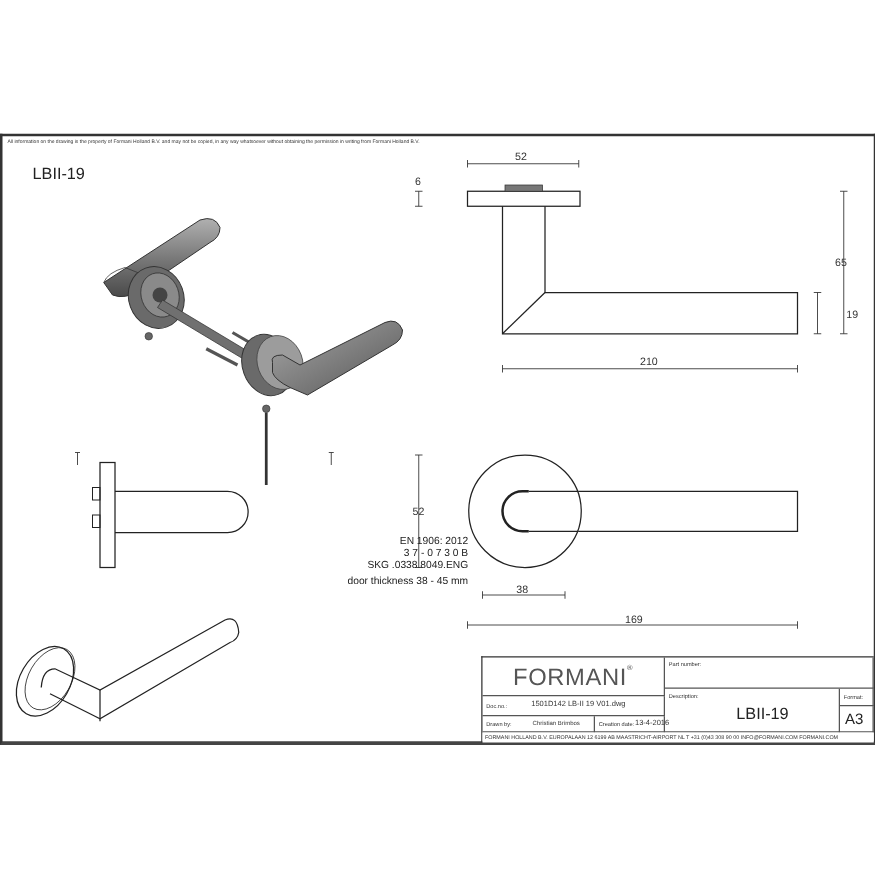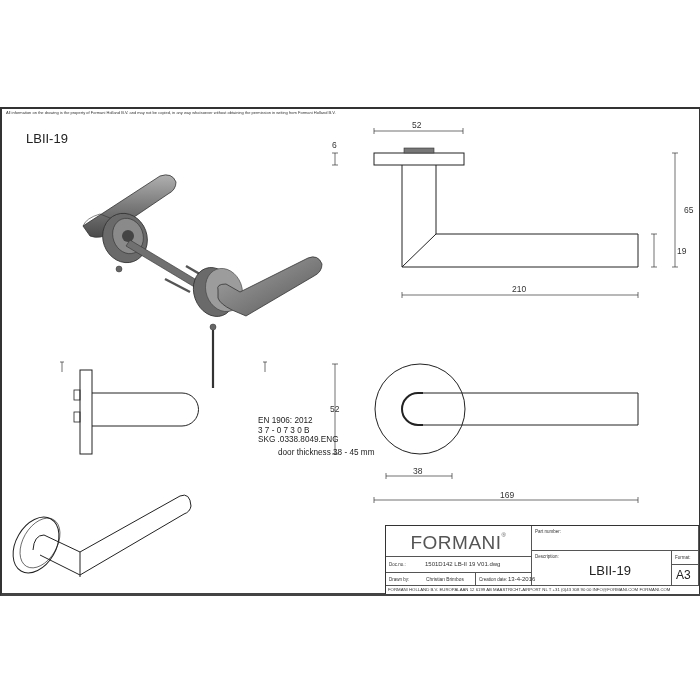--- a/index.html
+++ b/index.html
@@ -1,23 +1,23 @@
 <!DOCTYPE html>
 <html><head>
 <meta charset="utf-8">
 <style>
   html,body{margin:0;padding:0;background:#fff;}
   body{width:700px;height:700px;position:relative;overflow:hidden;font-family:"Liberation Sans",sans-serif;color:#222;}
   .sheet{position:absolute;left:0;top:107px;width:697px;height:484px;border:2px solid #333;border-bottom:3px solid #444;box-sizing:content-box;}
-  .abs{position:absolute;}
+  .abs{position:absolute;text-align:right;}
   .notice{left:4px;top:1px;font-size:4px;color:#333;white-space:nowrap;}
   .title{left:24px;top:22px;font-size:13px;color:#222;}
   .desc{left:24px;top:47px;font-size:8.2px;line-height:10.5px;color:#222;}
   .desc div{white-space:nowrap;}
-  .specs{left:258px;top:416px;font-size:8.2px;line-height:9.6px;color:#222;}
+  .specs{left:258px;top:428px;font-size:8.2px;line-height:9.6px;color:#222;}
   .specs .dt{margin-top:3px;padding-left:20px;}
   svg.draw{position:absolute;left:0;top:0;}
   .dim{font-size:8.5px;color:#333;}
   
   .tb{position:absolute;left:385px;top:525px;width:313px;height:68px;border-top:1.5px solid #333;border-left:1.5px solid #333;}
   .tb .cell{position:absolute;border-right:1px solid #555;border-bottom:1px solid #555;box-sizing:border-box;}
   .tb .lbl{position:absolute;font-size:4.5px;color:#333;white-space:nowrap;}
   .tb .val{position:absolute;font-size:6px;color:#333;white-space:nowrap;}
   .brand{position:absolute;left:0;top:6px;width:145px;text-align:center;font-size:19px;letter-spacing:0.5px;color:#555;font-weight:normal;}
   .brand sup{font-size:6px;vertical-align:top;}
@@ -124,21 +124,21 @@
       <line x1="638" y1="497" x2="638" y2="503"></line>
     <line x1="62" y1="362" x2="62" y2="372"></line>
       <line x1="60" y1="362" x2="64" y2="362"></line>
     <line x1="265" y1="362" x2="265" y2="372"></line>
       <line x1="263" y1="362" x2="267" y2="362"></line>
   </g>
 </svg>
 
 <div class="abs dim" style="left:412px;top:120px;">52</div>
 <div class="abs dim" style="left:332px;top:140px;">6</div>
-<div class="abs dim" style="left:684px;top:205px;">65</div>
+<div class="abs dim" style="left:668px;top:205px;">65</div>
 <div class="abs dim" style="left:649px;top:246px;margin-left:28px;">19</div>
 <div class="abs dim" style="left:512px;top:284px;">210</div>
 <div class="abs dim" style="left:330px;top:404px;">52</div>
 <div class="abs dim" style="left:413px;top:466px;">38</div>
 <div class="abs dim" style="left:500px;top:490px;">169</div>
 
 <div class="abs specs">
   <div>EN 1906: 2012</div>
   <div>3 7 - 0 7 3 0 B</div>
   <div>SKG .0338.8049.ENG</div>

